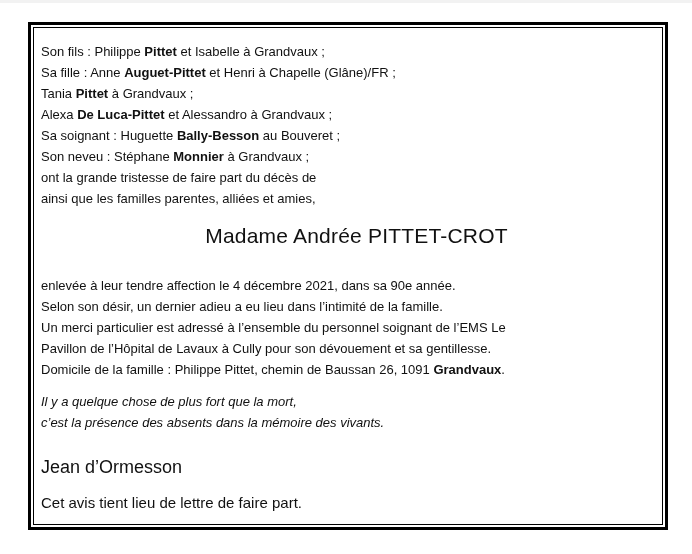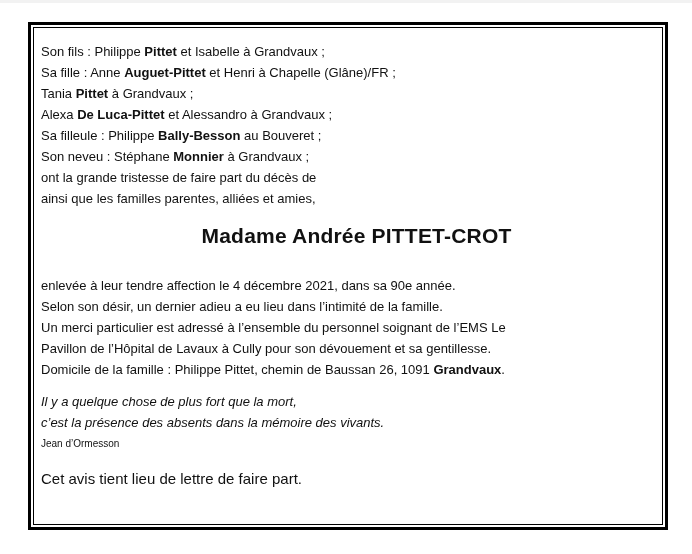--- a/index.html
+++ b/index.html
@@ -41,42 +41,43 @@
     overflow: hidden;
   }
   .line {
     font-size: 13px;
     line-height: 21px;
     white-space: nowrap;
   }
   .deceased-title {
     font-size: 21px;
     line-height: 26px;
-    font-weight: bold;
+    font-weight: normal;
     text-align: center;
     letter-spacing: 0.2px;
     margin: 14px 0 26px 0;
     padding-left: 24px;
     white-space: nowrap;
   }
   .body-block {
     margin-top: 16px;
   }
   .quote-block {
     margin-top: 11px;
     text-align: left;
     padding-right: 3px;
   }
   .quote-lines .line {
     font-style: italic;
   }
   .quote-author {
-    font-size: 10px;
+    font-size: 18px;
     line-height: 21px;
     white-space: nowrap;
+    margin-top: 24px;
   }
   .footer-note {
     margin-top: 14px;
     font-size: 15px;
     line-height: 21px;
     white-space: nowrap;
   }
   b { font-weight: bold; }
 </style>
 </head>
@@ -85,21 +86,21 @@
 <div class="page-top-edge"></div>
 
 <div class="notice-outer">
   <div class="notice-inner">
 
     <div class="family-block">
         <div class="line"><span>Son fils : Philippe </span><b>Pittet</b><span> et Isabelle à Grandvaux ;</span></div>
         <div class="line"><span>Sa fille : Anne </span><b>Auguet-Pittet</b><span> et Henri à Chapelle (Glâne)/FR ;</span></div>
         <div class="line"><span>Tania </span><b>Pittet</b><span> à Grandvaux ;</span></div>
         <div class="line"><span>Alexa </span><b>De Luca-Pittet</b><span> et Alessandro à Grandvaux ;</span></div>
-        <div class="line"><span>Sa filleule : Philippe </span><b>Bally-Besson</b><span> au Bouveret ;</span></div>
+        <div class="line"><span>Sa soignant : Huguette </span><b>Bally-Besson</b><span> au Bouveret ;</span></div>
         <div class="line"><span>Son neveu : Stéphane </span><b>Monnier</b><span> à Grandvaux ;</span></div>
         <div class="line"><span>ont la grande tristesse de faire part du décès de</span></div>
         <div class="line"><span>ainsi que les familles parentes, alliées et amies,</span></div>
       </div>
 
     <div class="deceased-title">Madame Andrée PITTET-CROT</div>
 
     <div class="body-block">
         <div class="line"><span>enlevée à leur tendre affection le 4 décembre 2021, dans sa 90e année.</span></div>
         <div class="line"><span>Selon son désir, un dernier adieu a eu lieu dans l’intimité de la famille.</span></div>

